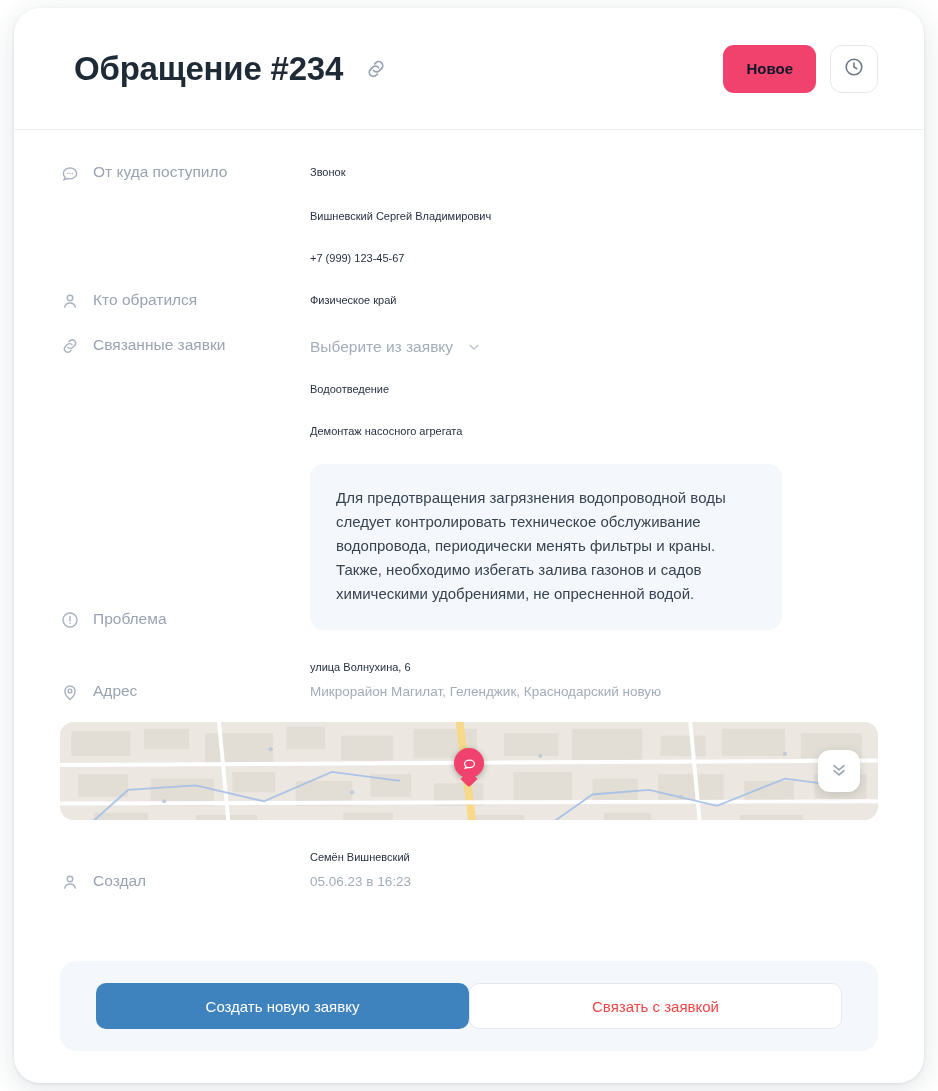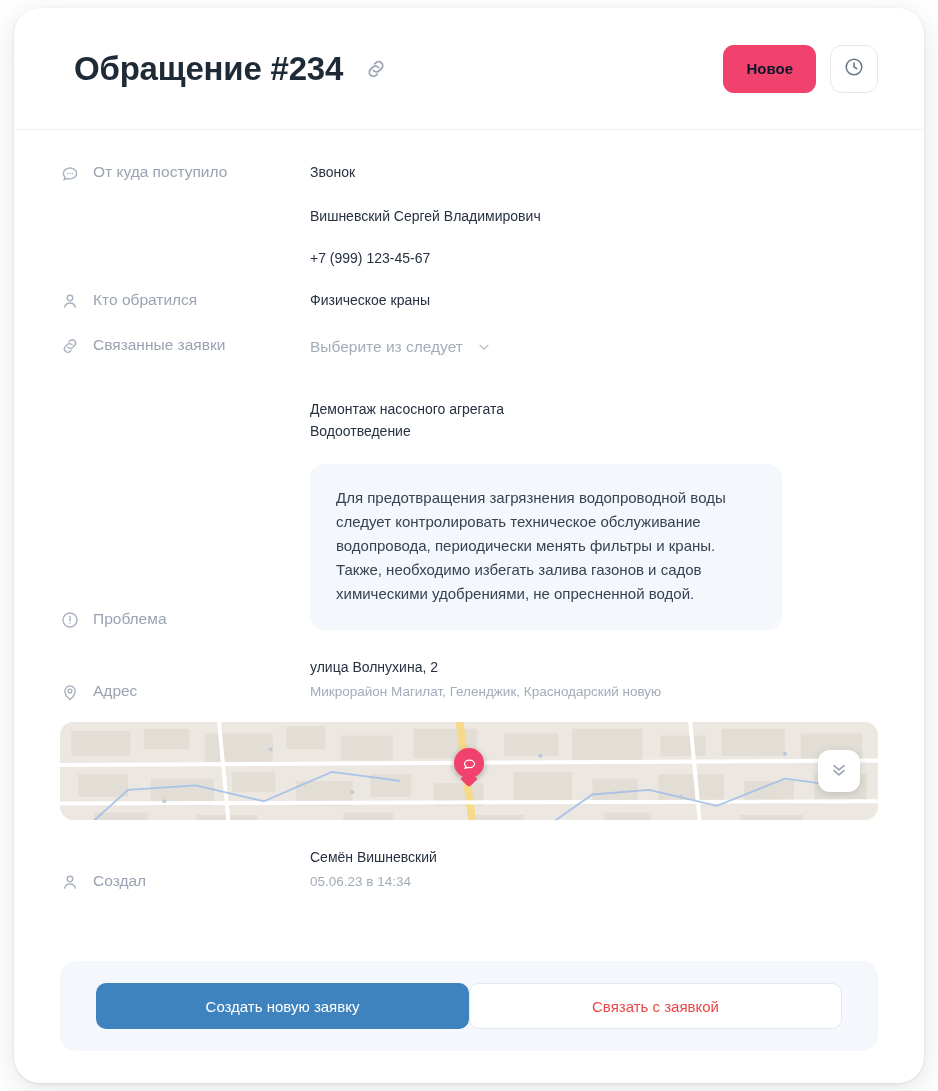--- a/index.html
+++ b/index.html
@@ -102,21 +102,21 @@
   .lab-text {
     font-size: 15.5px;
     color: #9aa3b2;
     line-height: 20px;
   }
   .value-cell {
     flex: 1 1 auto;
     padding-top: 0px;
   }
   .v-main {
-    font-size: 14px;
+    font-size: 11px;
     color: #273142;
     line-height: 22px;
   }
   .v-gap { margin-top: 20px; }
   .v-sub {
     font-size: 13.5px;
     color: #a3acba;
     line-height: 20px;
     margin-top: 4px;
   }
@@ -275,39 +275,39 @@
             <svg width="20" height="20" viewBox="0 0 24 24" fill="none" stroke="currentColor" stroke-width="1.7" stroke-linecap="round">
               <circle cx="12" cy="8.3" r="3.3"></circle>
               <path d="M5.6 19.3c.7-3.2 3.3-5 6.4-5s5.7 1.8 6.4 5"></path>
             </svg>
           </span>
           <span class="lab-text">Кто обратился</span>
         </div>
         <div class="value-cell">
           <div class="v-main">Вишневский Сергей Владимирович</div>
           <div class="v-main v-gap">+7 (999) 123-45-67</div>
-          <div class="v-main v-gap">Физическое краны</div>
+          <div class="v-main v-gap">Физическое край</div>
         </div>
       </div>
 
       <div class="spacer-22"></div>
 
       <div class="row">
         <div class="label-cell">
           <span class="lab-icon">
             <svg width="20" height="20" viewBox="0 0 24 24" fill="none" stroke="currentColor" stroke-width="1.7" stroke-linecap="round">
               <path d="M9.5 13.5a4 4 0 0 0 5.7.3l2.3-2.3a4 4 0 1 0-5.7-5.7l-1.1 1.1"></path>
               <path d="M14.5 10.5a4 4 0 0 0-5.7-.3L6.5 12.5a4 4 0 1 0 5.7 5.7l1.1-1.1"></path>
             </svg>
           </span>
           <span class="lab-text">Связанные заявки</span>
         </div>
         <div class="value-cell">
           <div class="placeholder-select">
-            <span>Выберите из следует</span>
+            <span>Выберите из заявку</span>
             <span class="chev">
               <svg width="16" height="16" viewBox="0 0 24 24" fill="none" stroke="currentColor" stroke-width="2" stroke-linecap="round" stroke-linejoin="round">
                 <path d="M6 9.5l6 5.5 6-5.5"></path>
               </svg>
             </span>
           </div>
         </div>
       </div>
 
       <div class="spacer-22"></div>
@@ -317,40 +317,40 @@
           <span class="lab-icon">
             <svg width="20" height="20" viewBox="0 0 24 24" fill="none" stroke="currentColor" stroke-width="1.7" stroke-linecap="round">
               <circle cx="12" cy="12" r="8.4"></circle>
               <path d="M12 7.8v5"></path>
               <circle cx="12" cy="16" r="0.9" fill="currentColor" stroke="none"></circle>
             </svg>
           </span>
           <span class="lab-text">Проблема</span>
         </div>
         <div class="value-cell">
+          <div class="v-main">Водоотведение</div>
           <div class="v-main v-gap">Демонтаж насосного агрегата</div>
-          <div class="v-main">Водоотведение</div>
           <div class="note">Для предотвращения загрязнения водопроводной воды следует контролировать техническое обслуживание водопровода, периодически менять фильтры и краны. Также, необходимо избегать залива газонов и садов химическими удобрениями, не опресненной водой.</div>
         </div>
       </div>
 
       <div class="spacer-26"></div>
 
       <div class="row">
         <div class="label-cell">
           <span class="lab-icon">
             <svg width="20" height="20" viewBox="0 0 24 24" fill="none" stroke="currentColor" stroke-width="1.7" stroke-linecap="round">
               <path d="M12 21s6.2-5.3 6.2-10A6.2 6.2 0 0 0 5.8 11c0 4.7 6.2 10 6.2 10z"></path>
               <circle cx="12" cy="10.7" r="2.2"></circle>
             </svg>
           </span>
           <span class="lab-text">Адрес</span>
         </div>
         <div class="value-cell">
-          <div class="v-main">улица Волнухина, 2</div>
+          <div class="v-main">улица Волнухина, 6</div>
           <div class="v-sub">Микрорайон Магилат, Геленджик, Краснодарский новую</div>
         </div>
       </div>
 
       <div class="map-wrap">
         <svg class="map-bg" viewBox="0 0 722 98" preserveAspectRatio="none">
           <rect x="0" y="0" width="722" height="98" fill="#ece8e1"></rect>
           <g fill="#e2ded5">
             <rect x="10" y="8" width="52" height="22"></rect>
               <rect x="74" y="6" width="40" height="18"></rect>
@@ -425,21 +425,21 @@
           <span class="lab-icon">
             <svg width="20" height="20" viewBox="0 0 24 24" fill="none" stroke="currentColor" stroke-width="1.7" stroke-linecap="round">
               <circle cx="12" cy="8.3" r="3.3"></circle>
               <path d="M5.6 19.3c.7-3.2 3.3-5 6.4-5s5.7 1.8 6.4 5"></path>
             </svg>
           </span>
           <span class="lab-text">Создал</span>
         </div>
         <div class="value-cell">
           <div class="v-main">Семён Вишневский</div>
-          <div class="v-sub">05.06.23 в 14:34</div>
+          <div class="v-sub">05.06.23 в 16:23</div>
         </div>
       </div>
 
     </div>
 
     <div class="footer">
       <div class="footer-inner">
         <div class="btn btn-primary">Создать новую заявку</div>
         <div class="btn btn-secondary">Связать с заявкой</div>
       </div>

